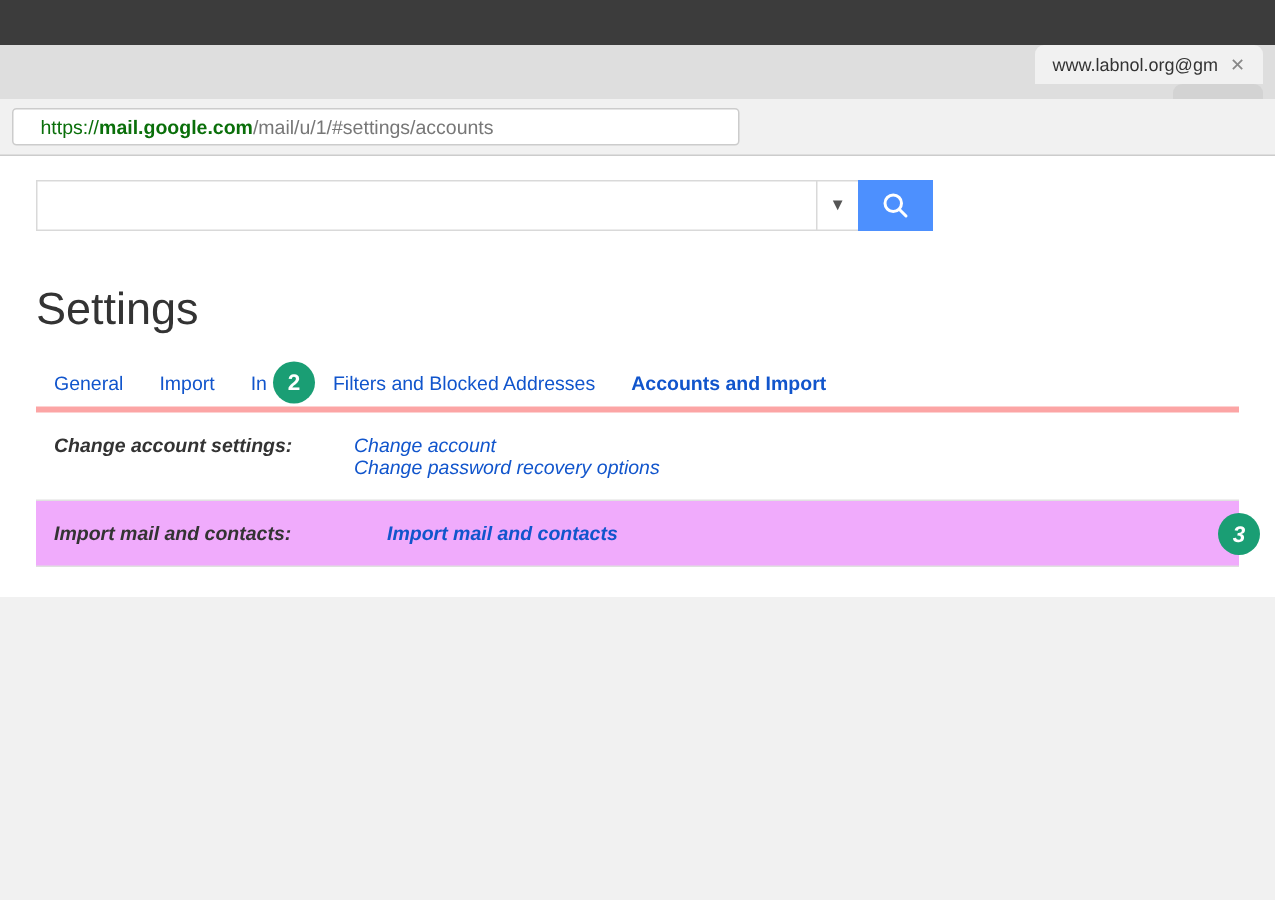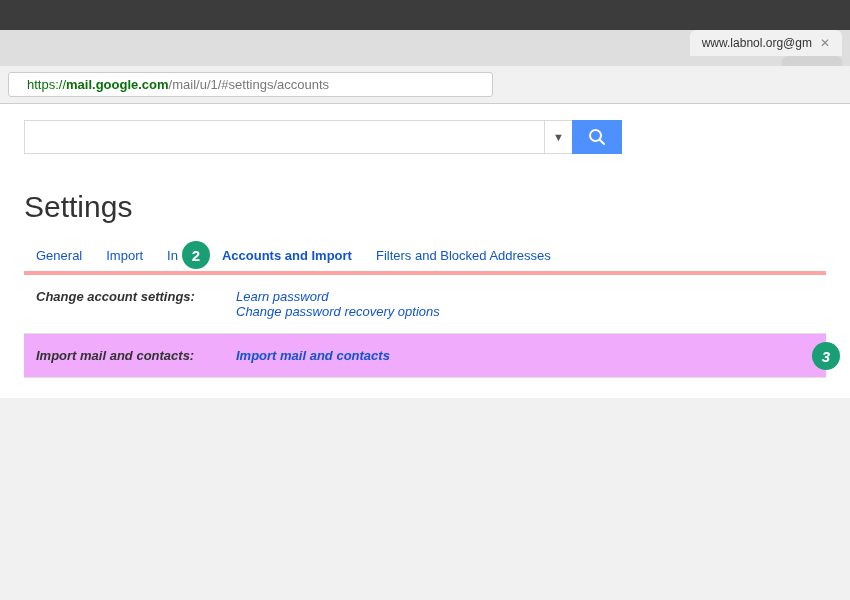--- a/index.html
+++ b/index.html
@@ -38,21 +38,21 @@
     .badge { background: #1a9e74; color: white; border-radius: 50%; width: 28px; height: 28px; display: inline-flex; align-items: center; justify-content: center; font-size: 15px; font-weight: bold; position: relative; top: -2px; z-index: 10; }
     .badge-3 { background: #1a9e74; color: white; border-radius: 50%; width: 28px; height: 28px; display: inline-flex; align-items: center; justify-content: center; font-size: 15px; font-weight: bold; position: absolute; right: -14px; top: 8px; z-index: 10; }
 
     
     .settings-table { width: 100%; border-collapse: collapse; margin-top: 0; font-style: italic; }
     .settings-table tr { border-bottom: 1px solid #e0e0e0; }
     .settings-table tr:last-child { border-bottom: 1px solid #e0e0e0; }
     .settings-table td { padding: 14px 12px; vertical-align: top; font-size: 13px; }
     .settings-table td:first-child { width: 200px; font-weight: bold; color: #333; }
     .settings-table td:last-child { color: #333; }
-    .link { color: #1155cc; cursor: pointer; text-decoration: none; font-weight: bold; }
+    .link { color: #1155cc; cursor: pointer; text-decoration: none; font-weight: bold; margin-left: 22px; }
     .link-plain { color: #1155cc; cursor: pointer; text-decoration: none; font-size: 13px; }
     .row-bg { background: #f0abfc; }
     .import-cell { position: relative; }
   </style>
 </head>
 <body>
 
 <div class="browser-top"></div>
 
 <div class="tab-bar">
@@ -85,31 +85,31 @@
 <div class="page-content">
   <h1 class="settings-title">Settings</h1>
 
   <div class="settings-tabs">
     <a class="settings-tab">General</a>
     <a class="settings-tab">Import</a>
     <div style="display:flex;align-items:flex-end;gap:2px;">
       <a class="settings-tab" style="padding-right:2px;">In</a>
         <span class="badge">2</span>
     </div>
+    <a class="settings-tab">Filters and Blocked Addresses</a>
     <a class="settings-tab active">Accounts and Import</a>
-    <a class="settings-tab">Filters and Blocked Addresses</a>
   </div>
 
   <table class="settings-table">
     <tbody>
 
       <tr>
         <td>Change account settings:</td>
         <td>
-          <div><a class="link-plain">Learn password</a></div>
+          <div><a class="link-plain">Change account</a></div>
           <div><a class="link-plain">Change password recovery options</a></div>
         </td>
       </tr>
 
       <tr class="row-bg">
         <td>Import mail and contacts:</td>
         <td class="import-cell" style="position:relative;">
           <a class="link">Import mail and contacts</a>
           <span class="badge-3">3</span>
         </td>

